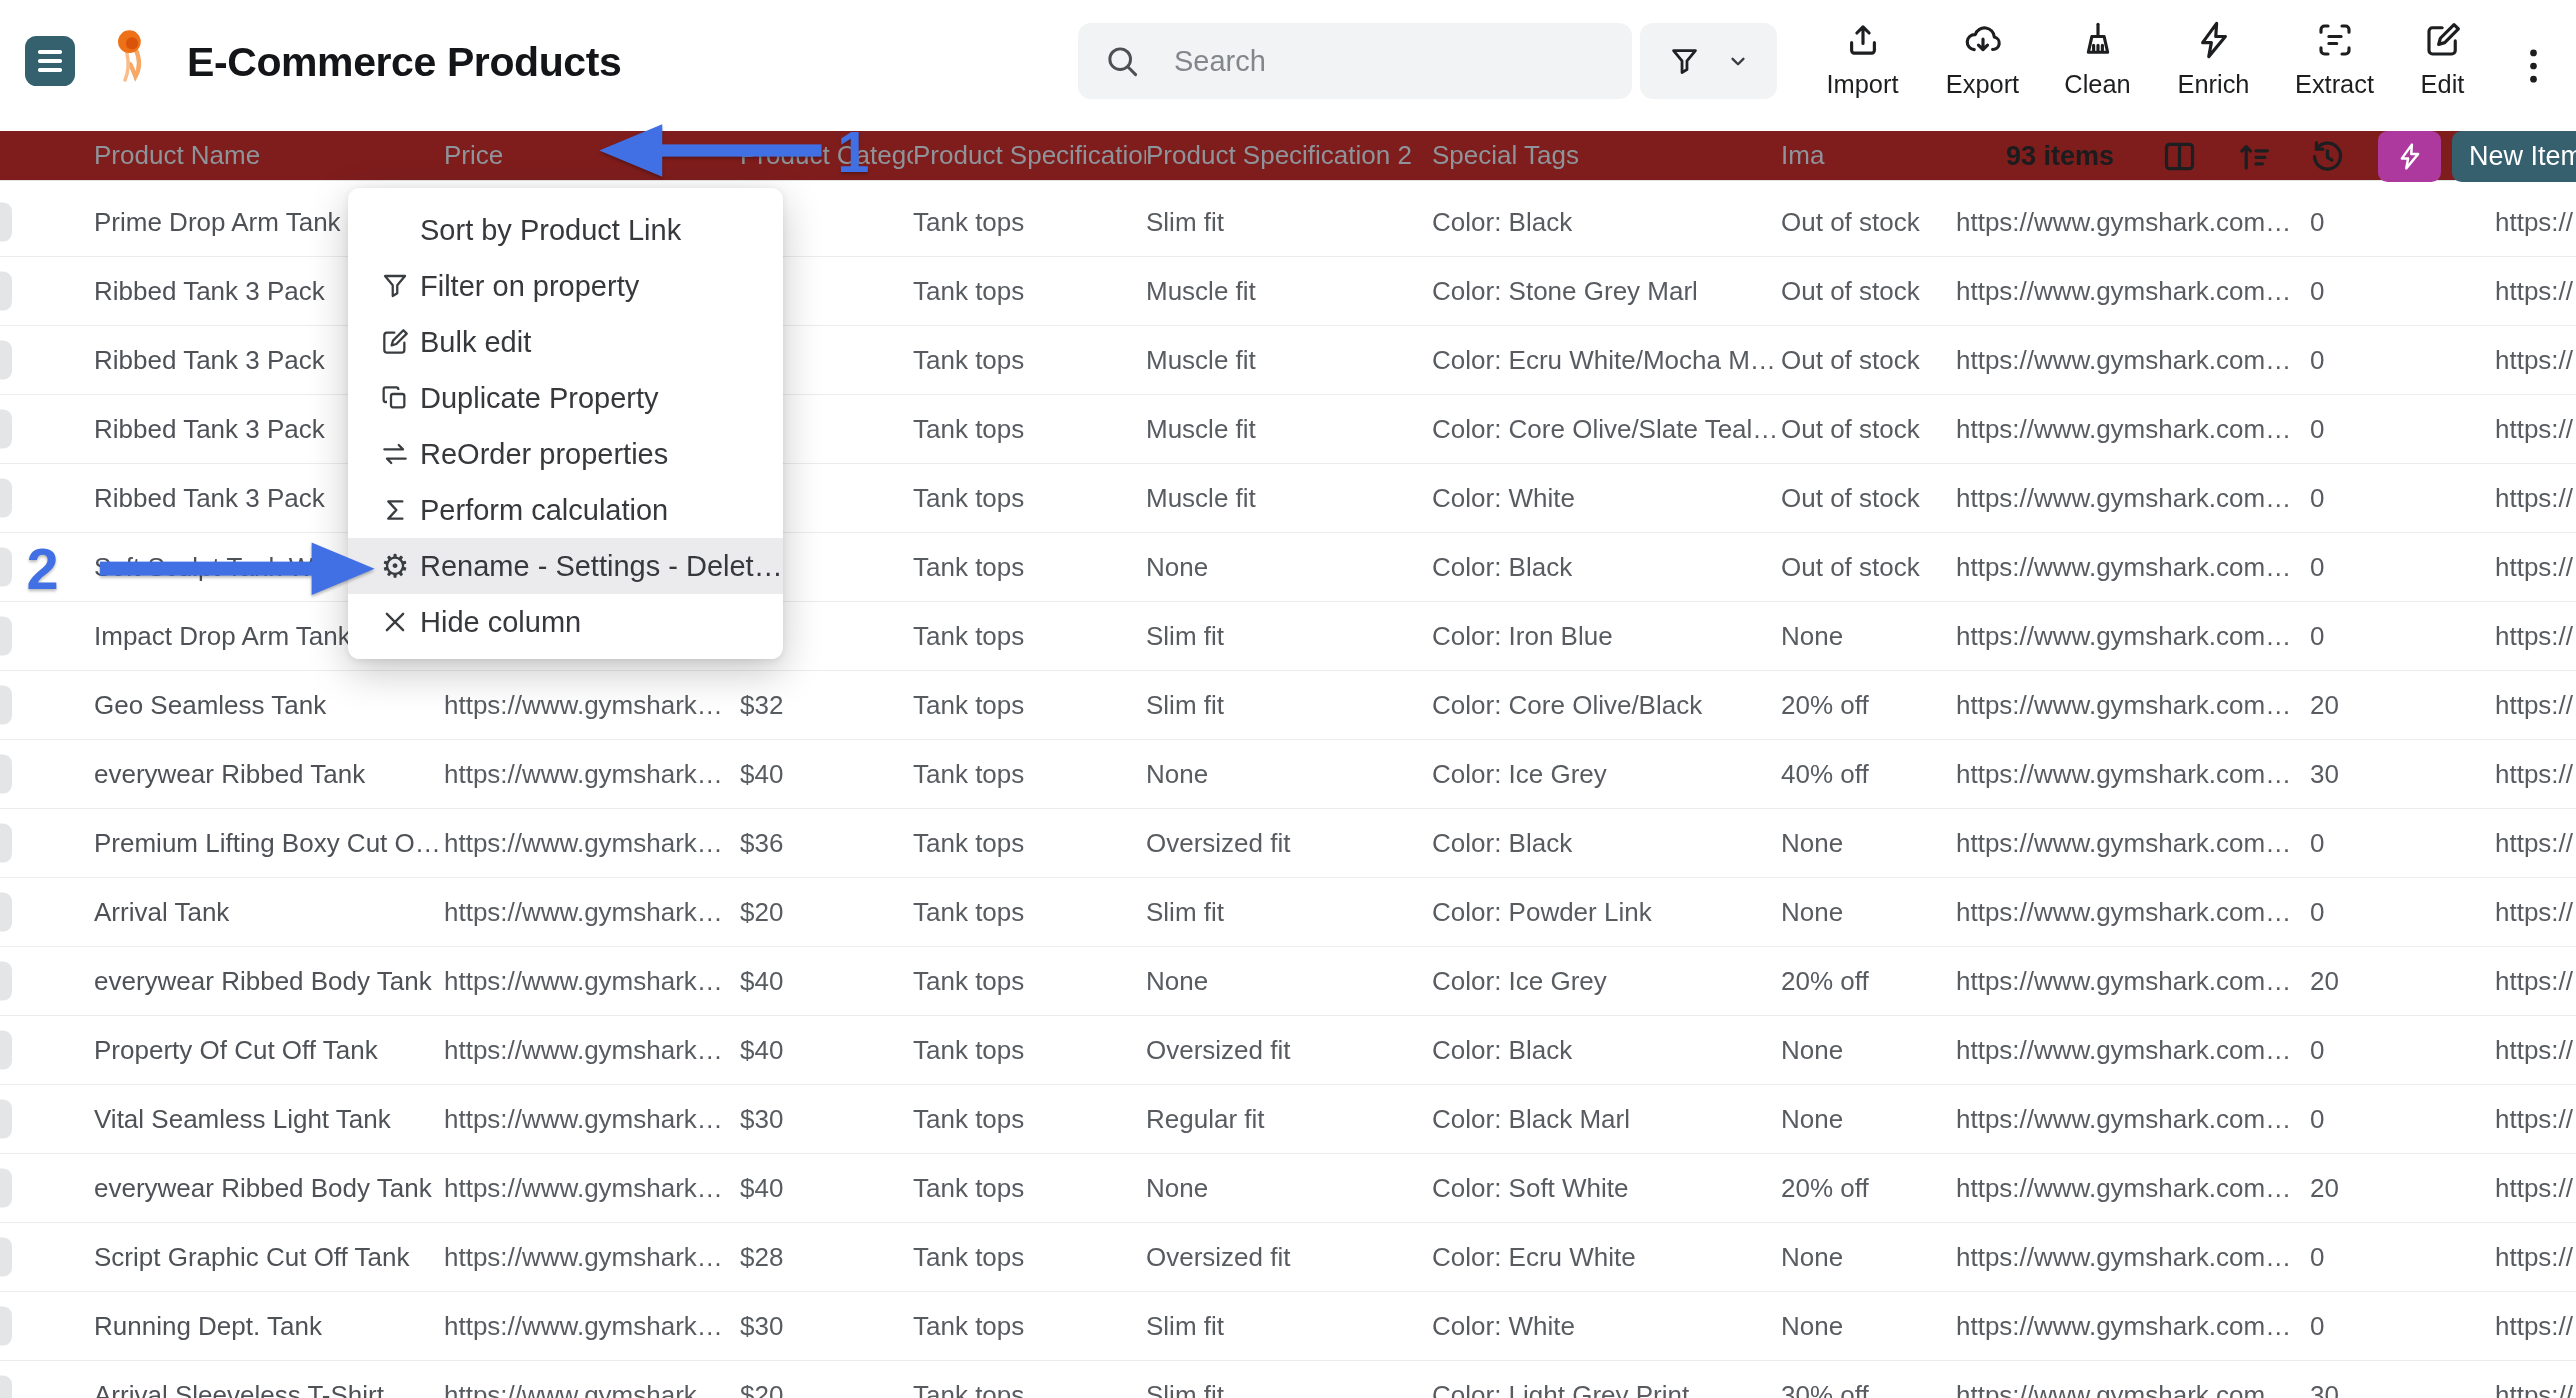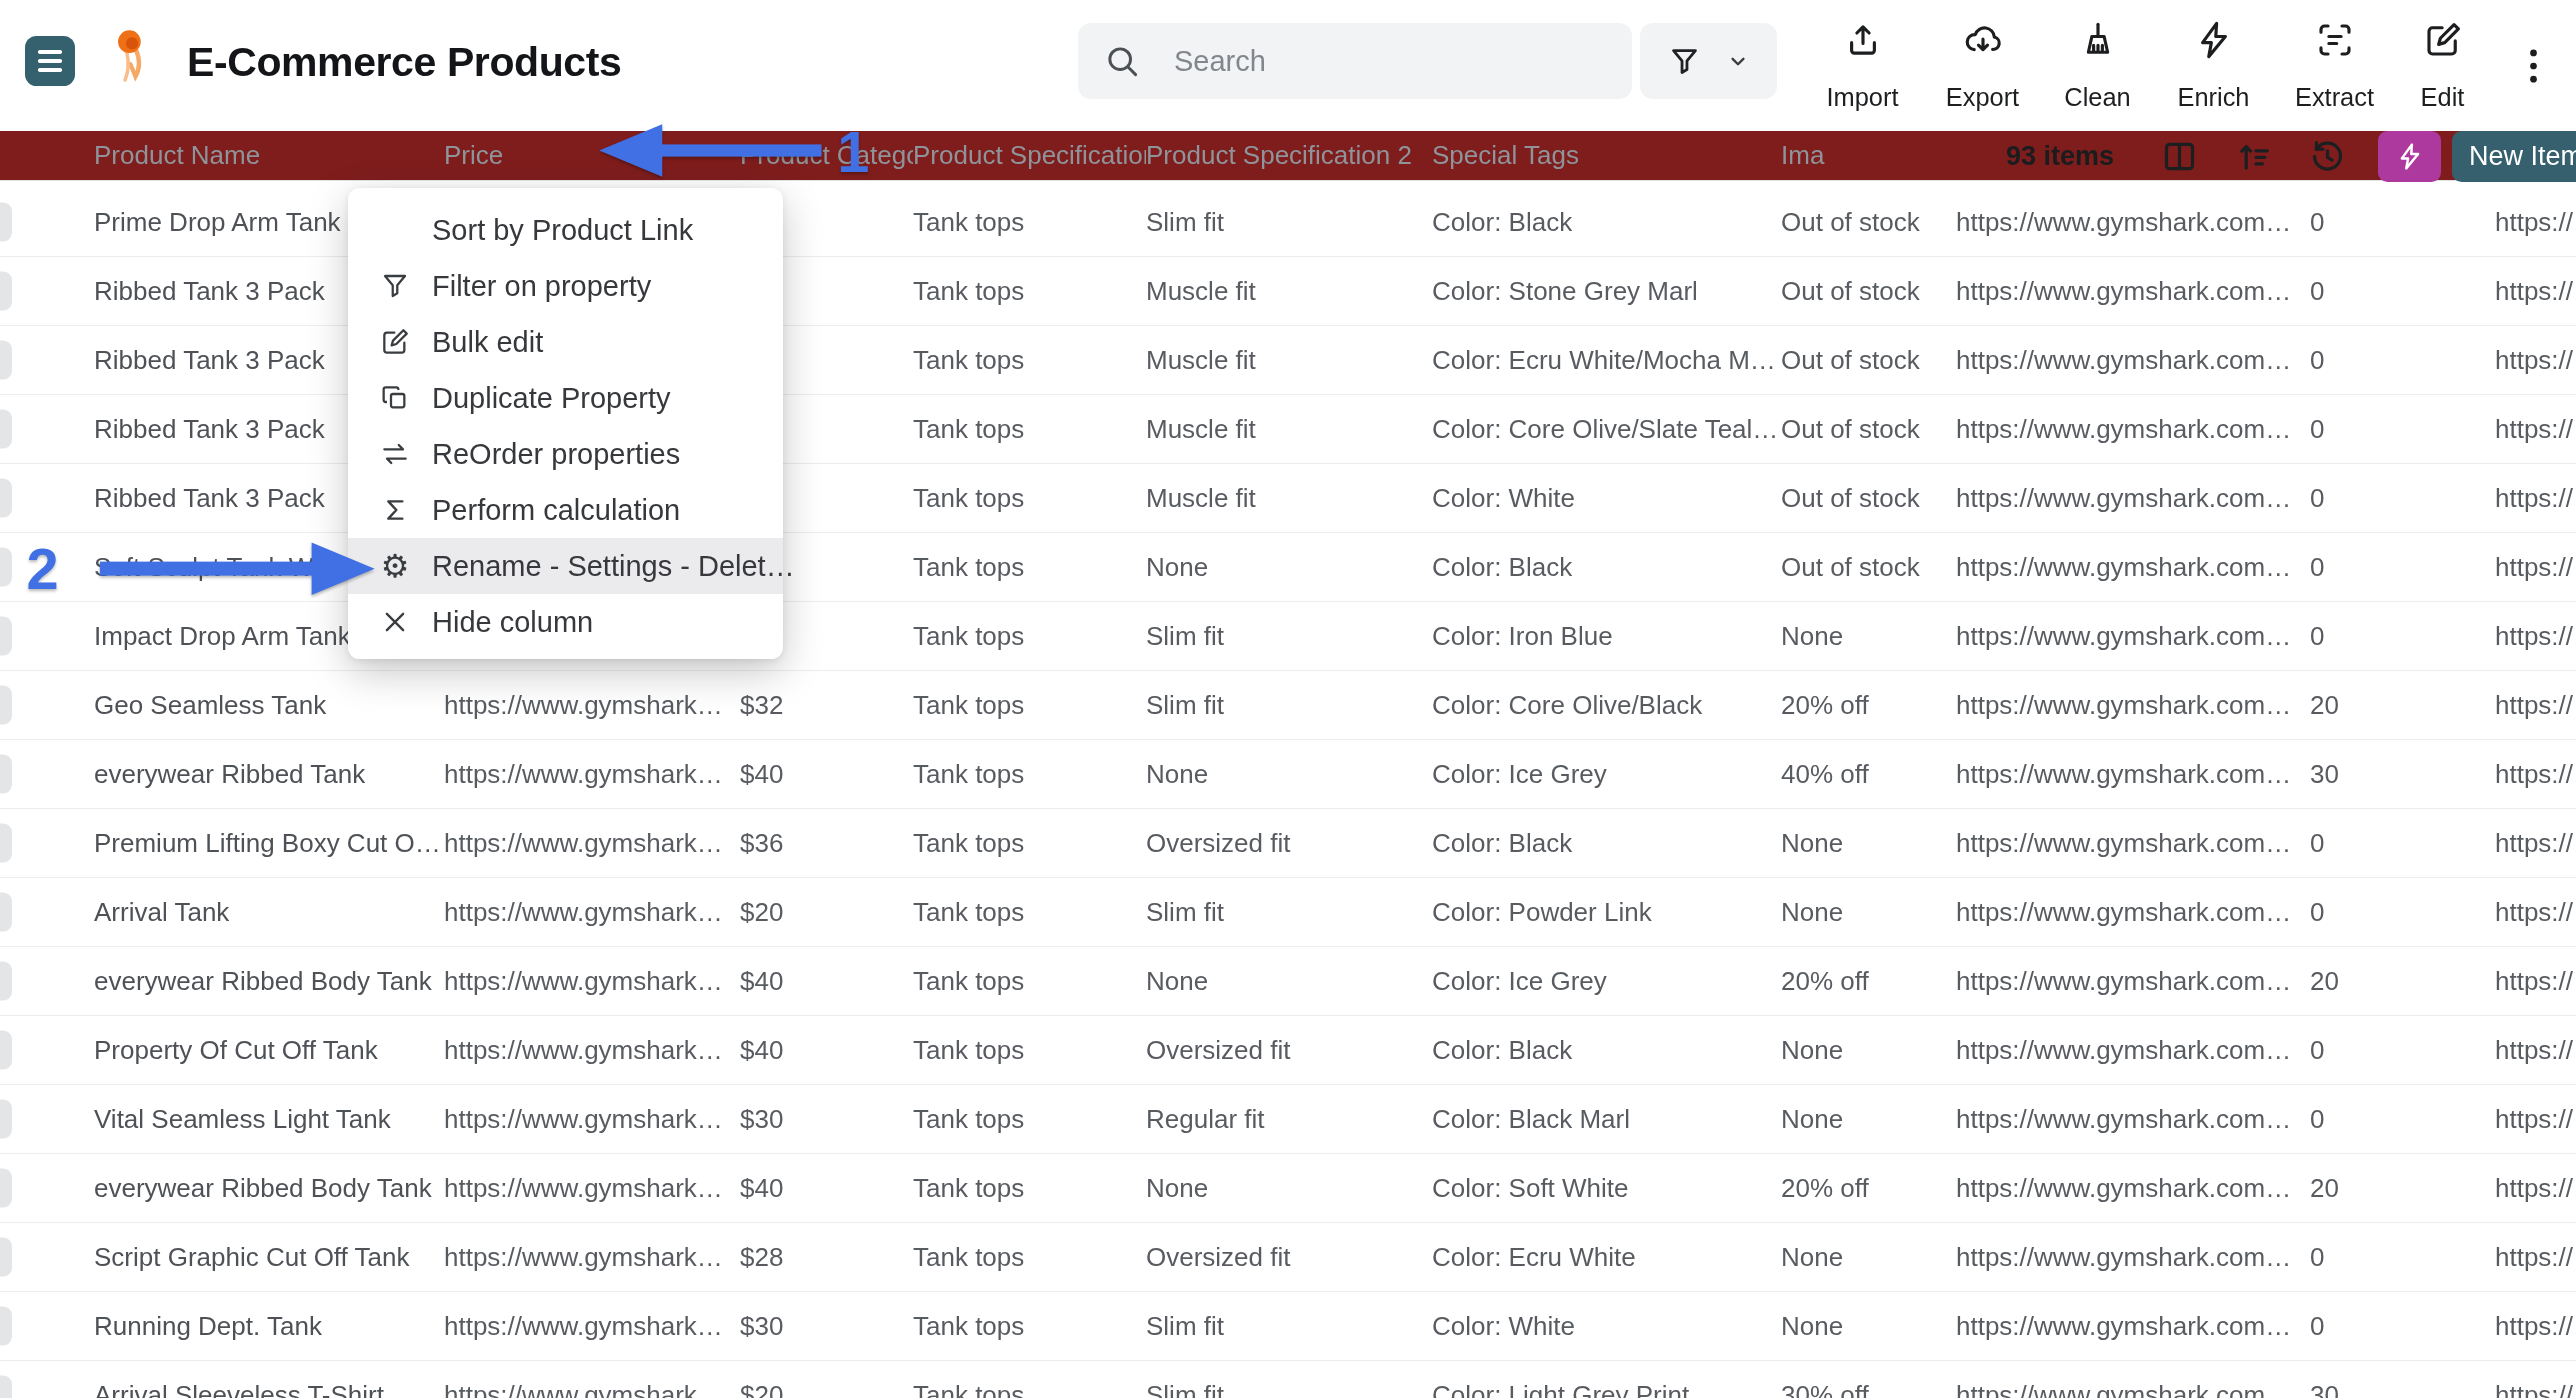--- a/index.html
+++ b/index.html
@@ -17,21 +17,21 @@
   .page-title { position:absolute; left:187px; top:39px; font-size:41px; font-weight:600; color:#141518; letter-spacing:-0.4px; }
 
   .search-box { position:absolute; left:1078px; top:23px; width:554px; height:76px; background:#f2f3f4;
                 border-radius:13px; display:flex; align-items:center; padding-left:26px; gap:33px; }
   .search-box svg { flex:0 0 auto; }
   .search-placeholder { font-size:29px; color:#82878d; }
   .filter-box { position:absolute; left:1640px; top:23px; width:137px; height:76px; background:#f2f3f4;
                 border-radius:13px; display:flex; align-items:center; justify-content:center; gap:23px; }
 
   .tool-btn { position:absolute; top:12.3px; width:109px; height:109px; background:none; border:none;
-              display:flex; flex-direction:column; align-items:center; justify-content:flex-start; gap:22px; cursor:pointer; }
+              display:flex; flex-direction:column; align-items:center; justify-content:flex-start; gap:9px; cursor:pointer; }
   .tool-btn svg { margin-top:7px; }
   .tool-label { font-size:25.4px; color:#1d1e20; }
   .kebab-btn { position:absolute; top:35px; width:44px; height:61px; background:none; border:none; display:flex; align-items:center; justify-content:center; cursor:pointer; }
 
   
   .grid { display:grid; grid-template-columns:94px 350px 296px 173px 233px 286px 349px 175px 354px 185px 1fr; }
   .thead { position:absolute; left:0; top:131px; width:2576px; height:50px; background:#7f1d1d;
            border-bottom:0.9px solid #e2e3e5; z-index:5; }
   .thead .hcell { font-size:26px; color:#8f949a; display:flex; align-items:center; white-space:nowrap; overflow:hidden; }
   .right-controls { position:absolute; left:2006px; top:131px; height:50px; display:flex; align-items:center; z-index:6; }
@@ -48,21 +48,21 @@
   .cell-gutter { position:relative; height:100%; padding:0; }
   .cell-gutter::before { content:""; position:absolute; left:-12.3px; top:50%; transform:translateY(-50%);
                          width:24.5px; height:39px; border-radius:8.8px; background:#e4e5e7; }
   .cell-name { color:#4e5257; }
 
   
   .menu { position:absolute; left:348px; top:188px; width:435px; height:471px; background:#fff; border-radius:11.4px;
           box-shadow:0 12.3px 40px rgba(0,0,0,.22), 0 1.8px 7px rgba(0,0,0,.08); z-index:30; padding-top:14px; }
   .menu-item { height:56px; display:flex; align-items:center; cursor:pointer; }
   .menu-item .mi-icon { width:42px; margin-left:26px; display:flex; align-items:center; justify-content:center; flex:0 0 auto; }
-  .menu-item .mi-label { font-size:29px; color:#36383c; margin-left:16px; white-space:nowrap; }
+  .menu-item .mi-label { font-size:29px; color:#36383c; margin-left:4px; white-space:nowrap; }
   .menu-item.highlighted { background:#ebebee; }
   .gear-glyph { font-size:32px; color:#3a3d40; line-height:1; font-family:"DejaVu Sans",sans-serif; }
 
   
   .annotation { position:absolute; z-index:40; filter:drop-shadow(0 2.6px 1.8px rgba(0,0,0,.28)); }
   .ann-digit { font-weight:700; fill:#4170e4; font-size:66px; font-family:"Liberation Sans",sans-serif; }
 </style>
 </head>
 <body>
 

